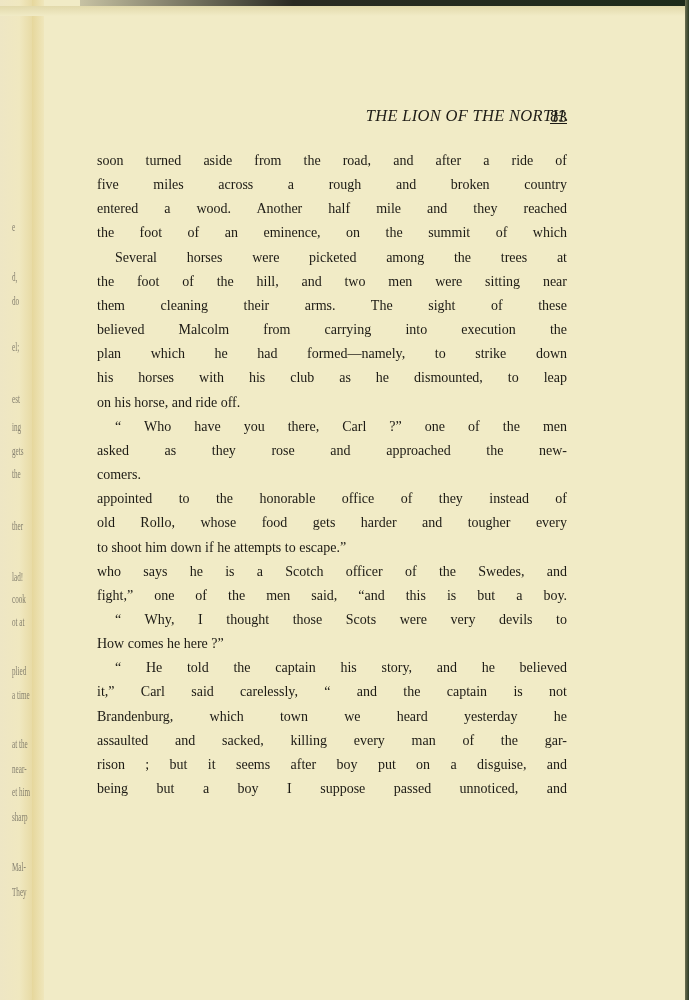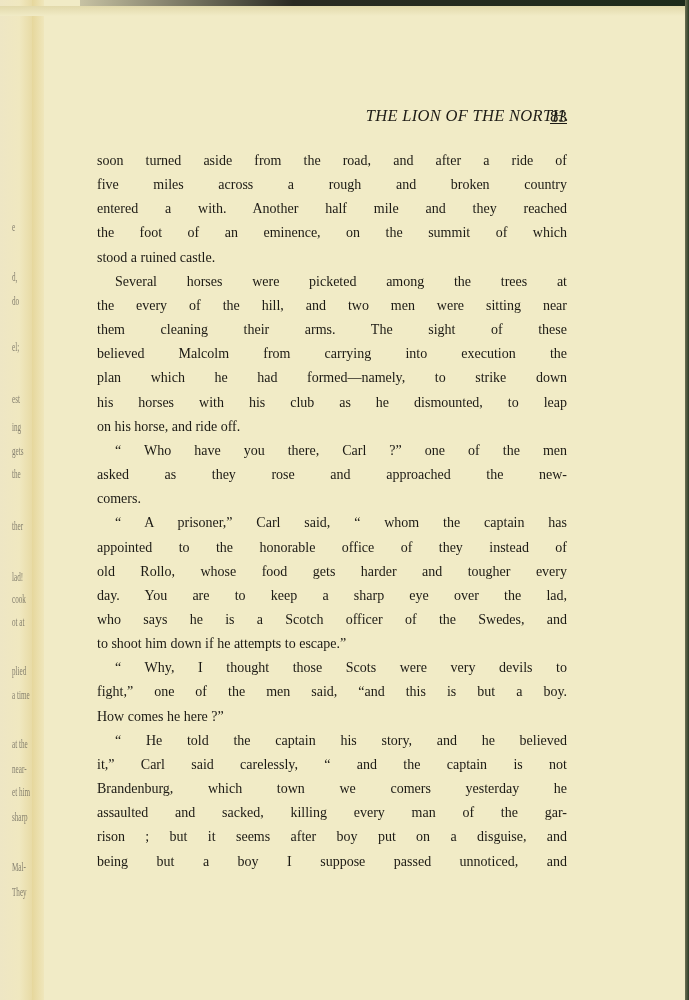--- a/index.html
+++ b/index.html
@@ -88,41 +88,38 @@
   </div>
 
 <div class="running-head">
   <div class="running-title">THE LION OF THE NORTH.</div>
   <div class="page-number">83</div>
 </div>
 
 <div class="body-text" id="body-text">
     <span class="line">soon turned aside from the road, and after a ride of</span>
     <span class="line">five miles across a rough and broken country</span>
-    <span class="line">entered a with. Another half mile and they reached</span>
+    <span class="line">entered a wood. Another half mile and they reached</span>
     <span class="line">the foot of an eminence, on the summit of which</span>
-    <span class="line last">stood a ruined castle.</span>
     <span class="line indent">Several horses were picketed among the trees at</span>
-    <span class="line">the every of the hill, and two men were sitting near</span>
+    <span class="line">the foot of the hill, and two men were sitting near</span>
     <span class="line">them cleaning their arms. The sight of these</span>
     <span class="line">believed Malcolm from carrying into execution the</span>
     <span class="line">plan which he had formed—namely, to strike down</span>
     <span class="line">his horses with his club as he dismounted, to leap</span>
     <span class="line last">on his horse, and ride off.</span>
     <span class="line indent">“ Who have you there, Carl ?” one of the men</span>
     <span class="line">asked as they rose and approached the new-</span>
     <span class="line last">comers.</span>
-    <span class="line indent">“ A prisoner,” Carl said, “ whom the captain has</span>
     <span class="line">appointed to the honorable office of they instead of</span>
     <span class="line">old Rollo, whose food gets harder and tougher every</span>
-    <span class="line">day. You are to keep a sharp eye over the lad,</span>
+    <span class="line last">to shoot him down if he attempts to escape.”</span>
     <span class="line">who says he is a Scotch officer of the Swedes, and</span>
-    <span class="line last">to shoot him down if he attempts to escape.”</span>
+    <span class="line">fight,” one of the men said, “and this is but a boy.</span>
     <span class="line indent">“ Why, I thought those Scots were very devils to</span>
-    <span class="line">fight,” one of the men said, “and this is but a boy.</span>
     <span class="line last">How comes he here ?”</span>
     <span class="line indent">“ He told the captain his story, and he believed</span>
     <span class="line">it,” Carl said carelessly, “ and the captain is not</span>
-    <span class="line">Brandenburg, which town we comers yesterday he</span>
+    <span class="line">Brandenburg, which town we heard yesterday he</span>
     <span class="line">assaulted and sacked, killing every man of the gar-</span>
     <span class="line">rison ; but it seems after boy put on a disguise, and</span>
     <span class="line">being but a boy I suppose passed unnoticed, and</span>
   </div>
 
 </body></html>

